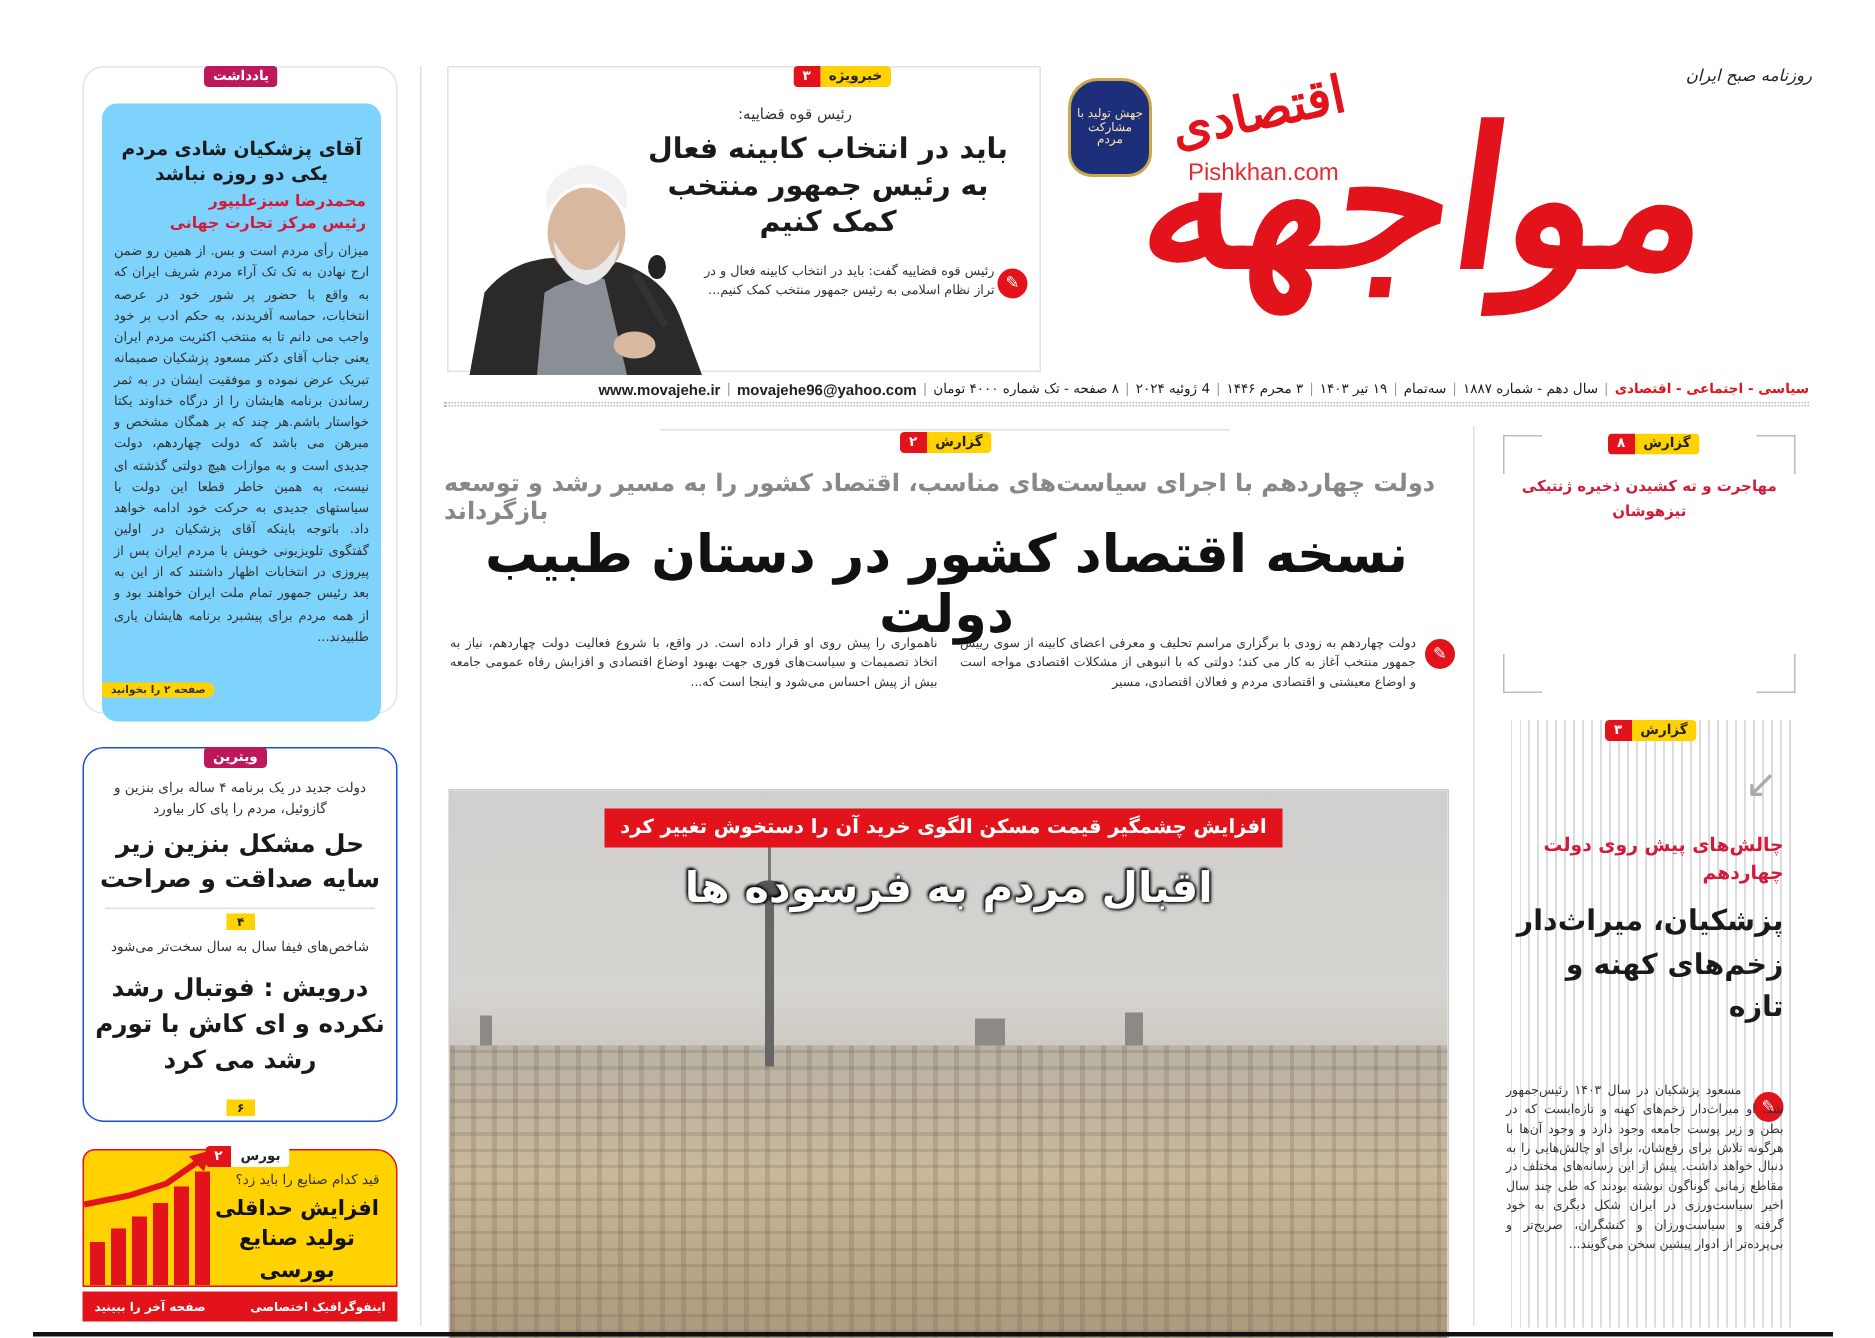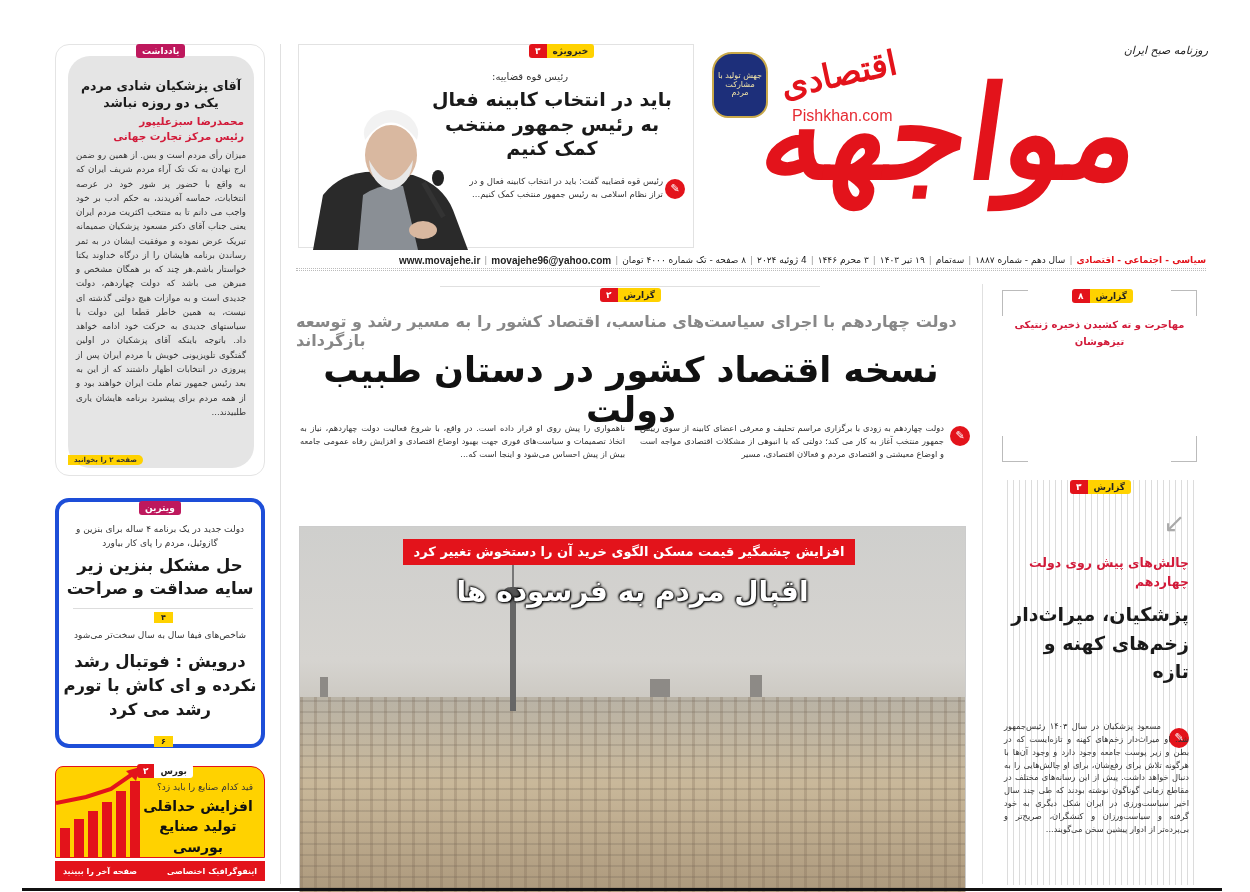--- a/index.html
+++ b/index.html
@@ -49,28 +49,28 @@
   .judiciary { position: absolute; left: 298px; top: 44px; width: 396px; height: 204px; border: 1px solid #e2e2e2; }
   .judiciary .tag { position: absolute; left: 230px; top: -1px; }
   .judiciary .kicker { position: absolute; right: 125px; top: 26px; font-size: 10px; color: #333; }
   .judiciary .headline { position: absolute; right: 16px; top: 42px; width: 250px; font-size: 19px; font-weight: bold; text-align: center; line-height: 1.3; }
   .judiciary .lead { position: absolute; right: 30px; top: 170px; width: 200px; font-size: 8.5px; color: #333; line-height: 1.5; text-align: right; }
   .judiciary .photo { position: absolute; left: 4px; top: 55px; width: 185px; height: 150px; }
   .red-dot { position: absolute; width: 20px; height: 20px; border-radius: 50%; background: #e3131b; color: #fff; font-size: 11px; text-align: center; line-height: 20px; }
 
   
   .note { position: absolute; left: 55px; top: 44px; width: 210px; height: 432px; border: 1px solid #e4e4e4; border-radius: 14px; }
-  .note .inner { position: absolute; left: 12px; top: 11px; width: 186px; height: 412px; background: #e5e5e5; border-radius: 22px; }
+  .note .inner { position: absolute; left: 12px; top: 24px; width: 186px; height: 412px; background: #7dd3fc; border-radius: 10px; }
   .note .tag { position: absolute; left: 80px; top: -1px; }
   .note .title { position: absolute; top: 22px; width: 100%; text-align: center; font-size: 12.5px; font-weight: bold; line-height: 1.35; }
   .note .author { position: absolute; right: 10px; top: 58px; font-size: 10.5px; color: #d21b3a; font-weight: bold; line-height: 1.4; }
   .note .body { position: absolute; right: 8px; top: 92px; width: 170px; font-size: 8.6px; line-height: 1.66; color: #333; text-align: justify; }
   .note .more { position: absolute; left: 12px; top: 410px; background: #ffd200; font-size: 7px; padding: 1px 6px; color: #333; border-radius: 0 6px 6px 0; font-weight: bold; }
 
-  .petrol { position: absolute; left: 55px; top: 498px; width: 210px; height: 250px; border: 4px solid #1d4ed8; border-radius: 14px; }
+  .petrol { position: absolute; left: 55px; top: 498px; width: 210px; height: 250px; border: 1px solid #1d4ed8; border-radius: 14px; }
   .petrol .tag { position: absolute; left: 80px; top: -1px; }
   .petrol .kicker { position: absolute; top: 20px; width: 100%; text-align: center; font-size: 9px; line-height: 1.6; color: #333; padding: 0 10px; }
   .petrol .headline { position: absolute; top: 52px; width: 100%; text-align: center; font-size: 16.5px; font-weight: bold; line-height: 1.4; }
   .petrol .rule { position: absolute; left: 14px; top: 106px; width: 180px; border-top: 1px solid #ddd; }
   .petrol .pg { position: absolute; background: #ffd200; font-size: 8px; font-weight: bold; padding: 0 7px; line-height: 11px; color: #222; }
   .petrol .kicker2 { position: absolute; top: 128px; width: 100%; text-align: center; font-size: 9px; color: #333; }
   .petrol .headline2 { position: absolute; top: 148px; width: 100%; text-align: center; font-size: 16.5px; font-weight: bold; line-height: 1.45; }
 
   .bourse { position: absolute; left: 55px; top: 758px; width: 210px; height: 125px; }
   .bourse .yellow { position: absolute; left: 0; top: 8px; width: 210px; height: 92px; background: #ffd200; border: 1px solid #e3131b; border-radius: 8px 14px 0 0; overflow: hidden; }

